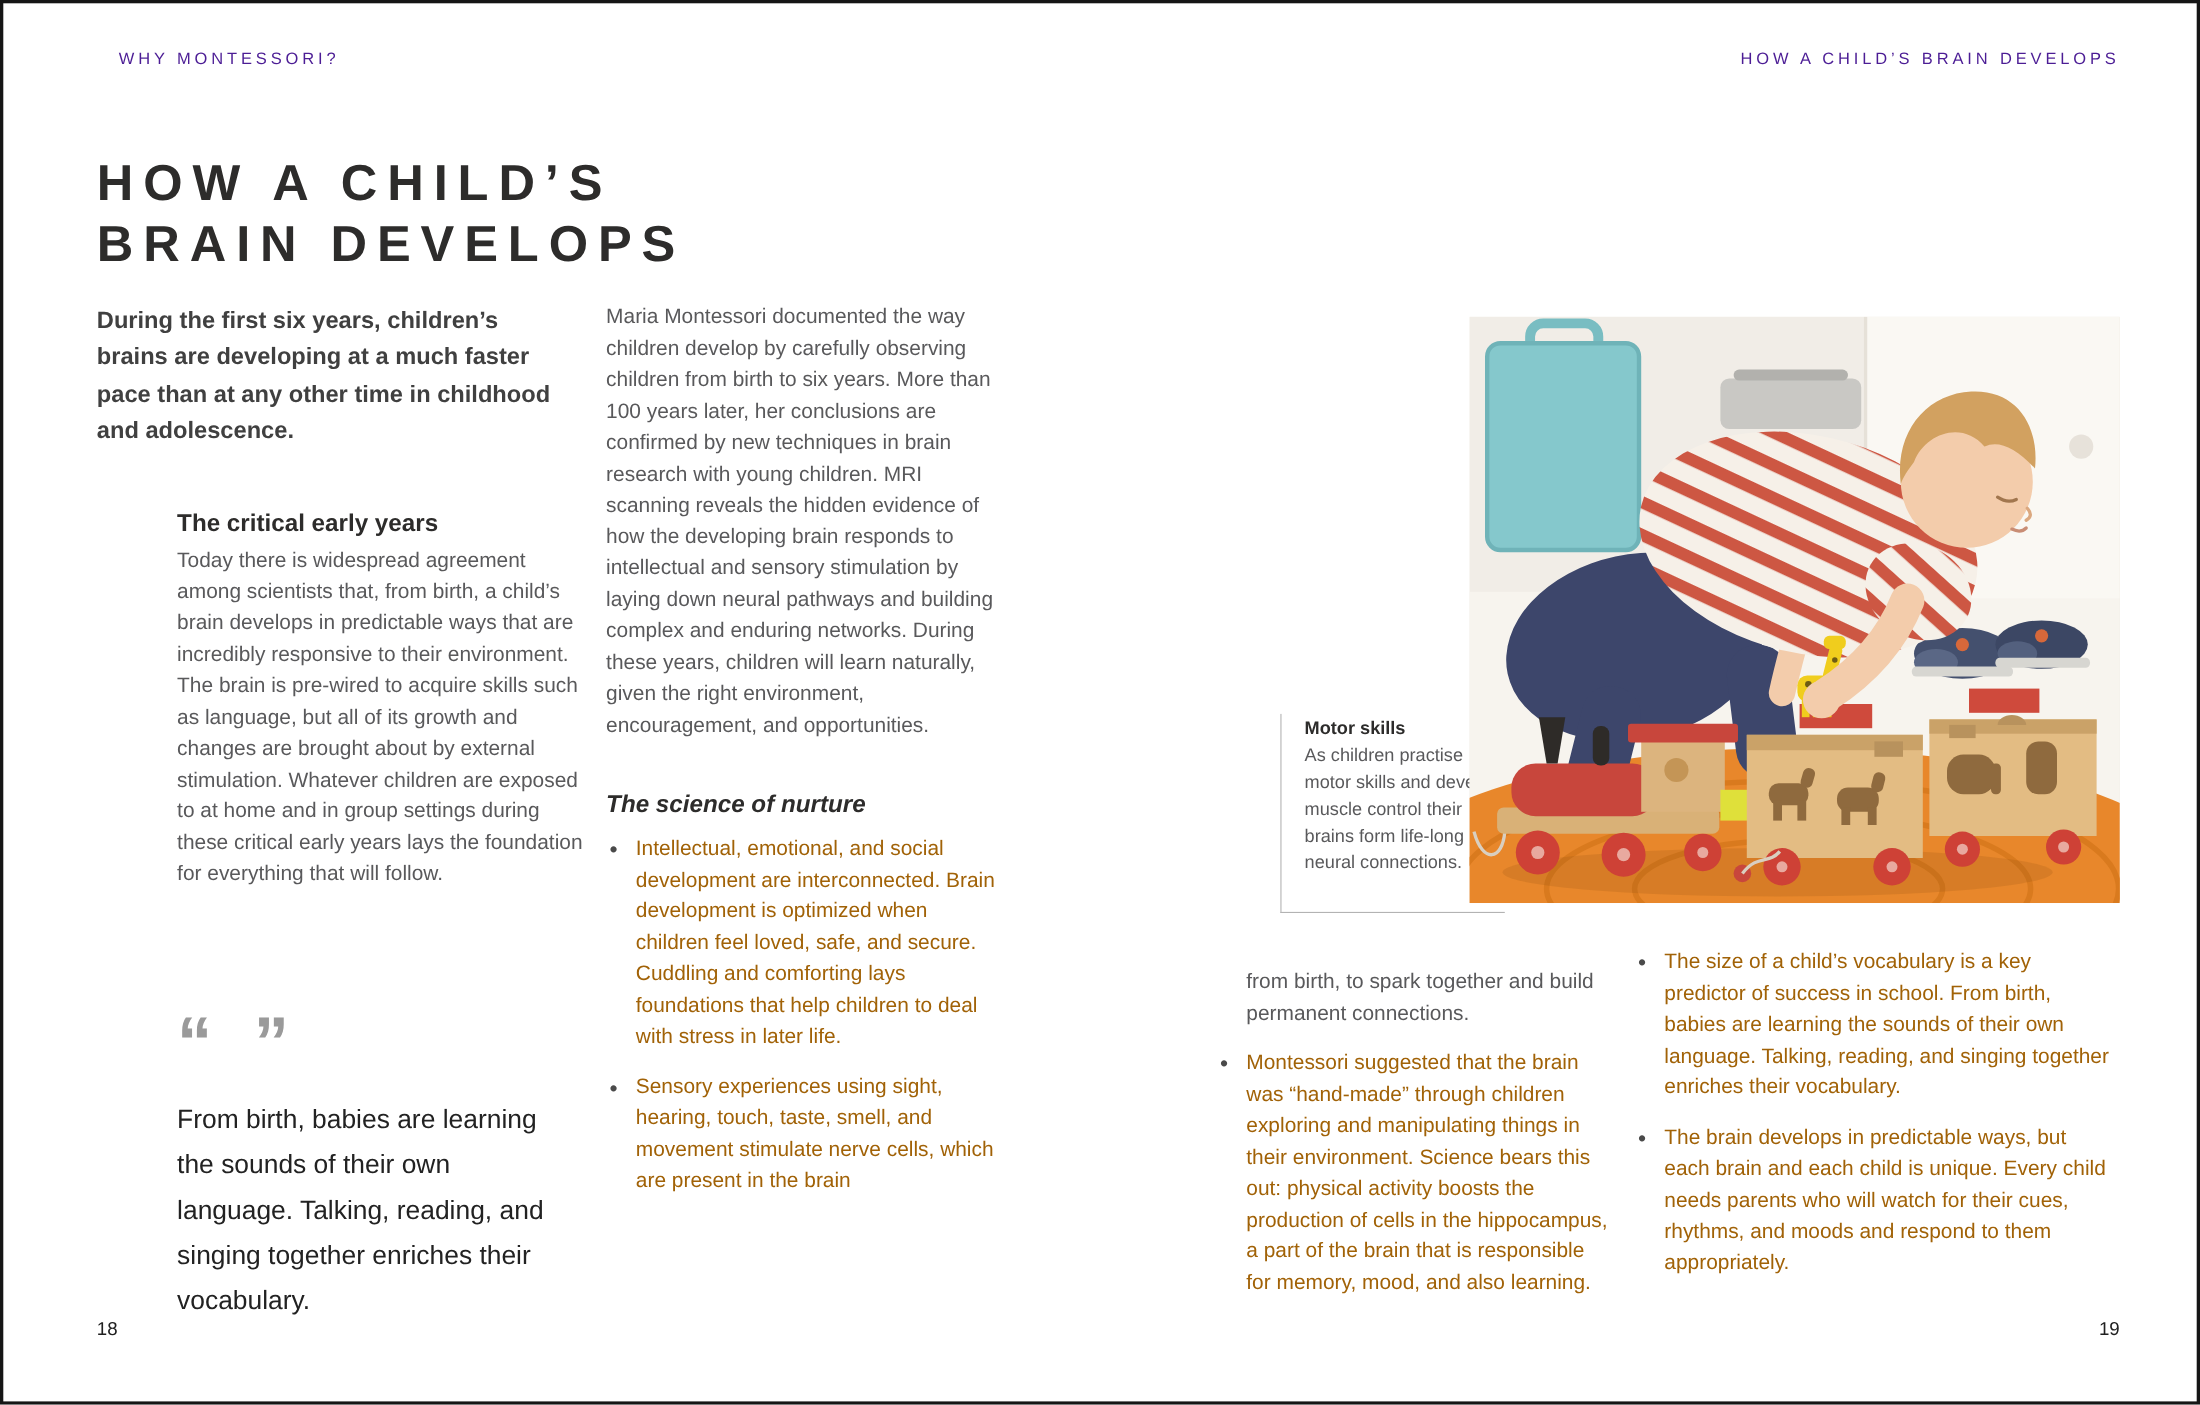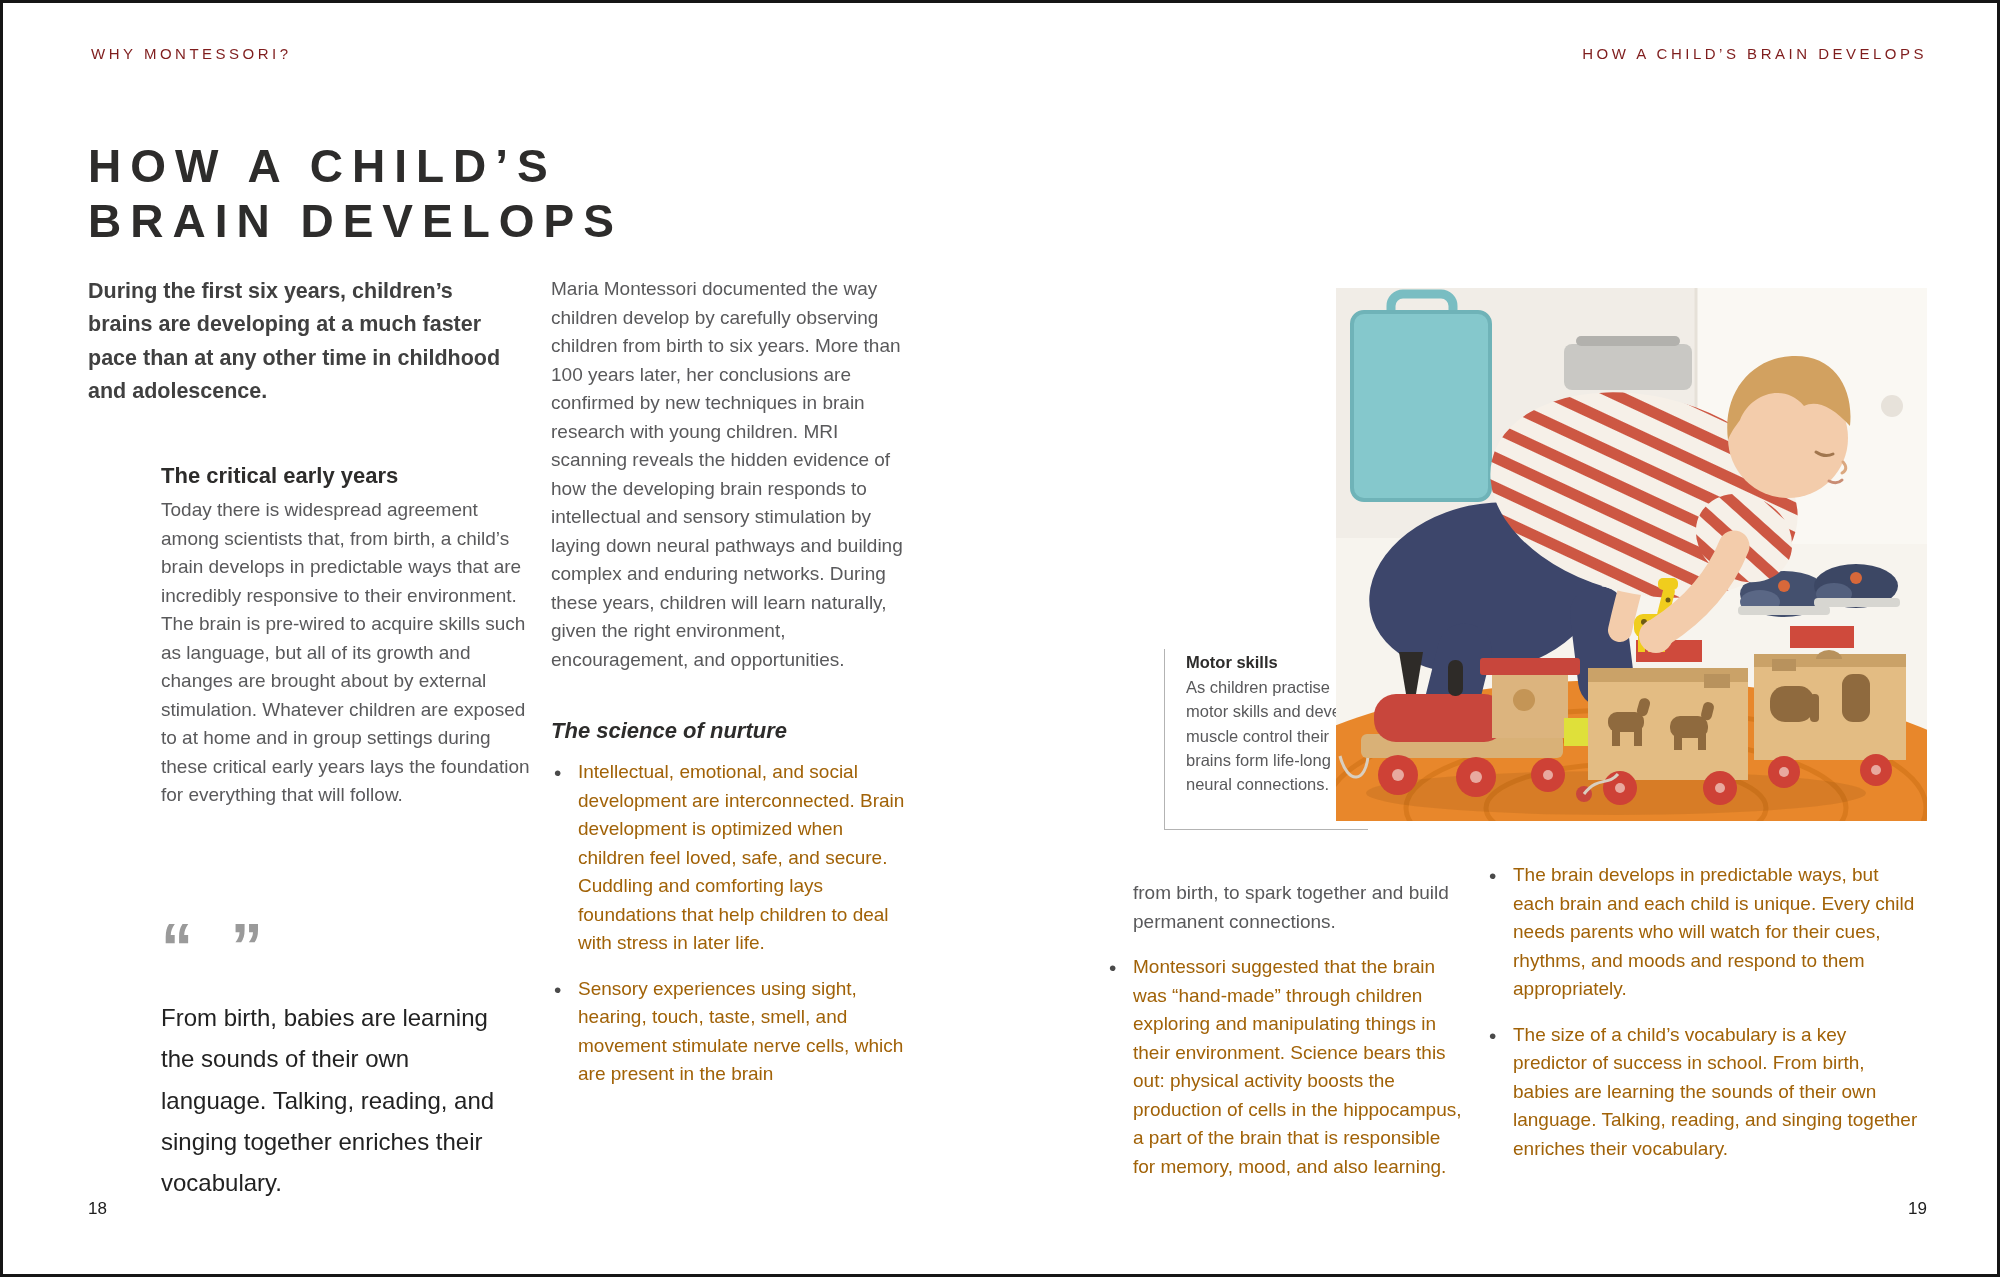--- a/index.html
+++ b/index.html
@@ -3,21 +3,21 @@
 <meta charset="utf-8">
 <style>
   html,body{margin:0;padding:0;background:#e9e9e9;}
   .spread{
     position:relative;width:2000px;height:1277px;margin:0 auto;
     background:#ffffff;border:3px solid #151515;box-sizing:border-box;
     font-family:"Liberation Sans",sans-serif;color:#2f2e2d;overflow:hidden;
   }
   .abs{position:absolute;}
   .running-header{
-    font-size:15px;letter-spacing:3.5px;color:#7f1d1d;font-weight:500;
+    font-size:15px;letter-spacing:3.5px;color:#4c1d95;font-weight:500;margin-left:17px;
   }
   .page-title{
     left:85px;top:136px;font-size:46px;font-weight:700;letter-spacing:9px;
     line-height:1.2;color:#2d2c2b;
   }
   .intro{
     left:85px;top:272px;width:432px;font-size:21.5px;font-weight:700;
     line-height:1.55;color:#404040;
   }
   .section-heading{
@@ -239,21 +239,21 @@
 
   <div class="abs col-3">
     <p class="body-text continuation">from birth, to spark together and build permanent connections.</p>
     <ul class="bullet-list" style="margin-top:0">
       <li>Montessori suggested that the brain was “hand-made” through children exploring and manipulating things in their environment. Science bears this out: physical activity boosts the production of cells in the hippocampus, a part of the brain that is responsible for memory, mood, and also learning.</li>
     </ul>
   </div>
 
   <div class="abs col-4">
     <ul class="bullet-list" style="margin-top:0">
+      <li>The size of a child’s vocabulary is a key predictor of success in school. From birth, babies are learning the sounds of their own language. Talking, reading, and singing together enriches their vocabulary.</li>
       <li>The brain develops in predictable ways, but each brain and each child is unique. Every child needs parents who will watch for their cues, rhythms, and moods and respond to them appropriately.</li>
-      <li>The size of a child’s vocabulary is a key predictor of success in school. From birth, babies are learning the sounds of their own language. Talking, reading, and singing together enriches their vocabulary.</li>
     </ul>
   </div>
 
   <div class="abs page-number pn-left">18</div>
   <div class="abs page-number pn-right">19</div>
 
 </div>
 
 </body></html>

